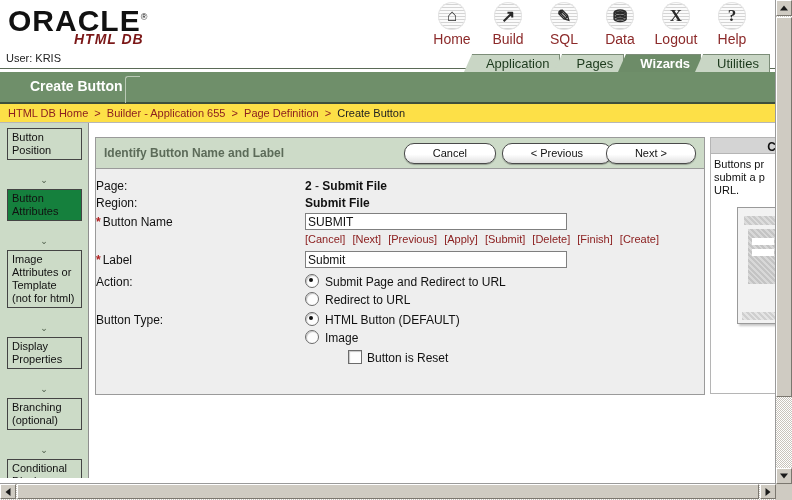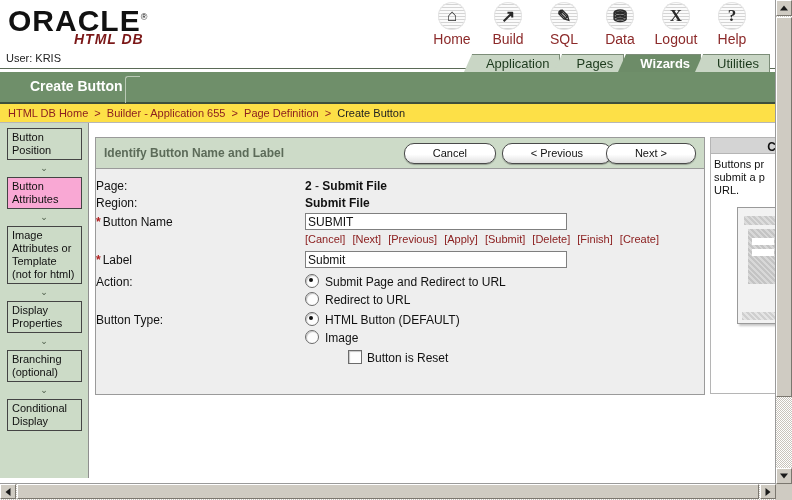--- a/index.html
+++ b/index.html
@@ -114,28 +114,28 @@
   .crumb-cur { color: #222; }
 
   
   .sidebar {
     position: absolute; left: 0; top: 123px; width: 88px; height: 355px;
     background: #ccdbc7;
     border-right: 1px solid #8f8f8f;
     overflow: hidden;
   }
   .sb-box {
-    margin: 5px 6px 4px 7px;
+    margin: 5px 6px 16px 7px;
     background: #ccdbc7;
     border: 1px solid #444;
     padding: 2px 4px;
     font-size: 11px; line-height: 13px; color: #111;
     cursor: pointer;
   }
-  .sb-box.sel { background: #f9a8d4; }
+  .sb-box.sel { background: #15803d; }
   .sb-arrow { text-align: center; color: #4a5a47; font-size: 9px; line-height: 8px; margin-top: 1px; }
 
   
   .mainpanel {
     position: absolute; left: 95px; top: 137px; width: 608px; height: 256px;
     border: 1px solid #9a9a9a;
     background: #eeeeee;
   }
   .panelhead {
     position: relative; height: 30px;

